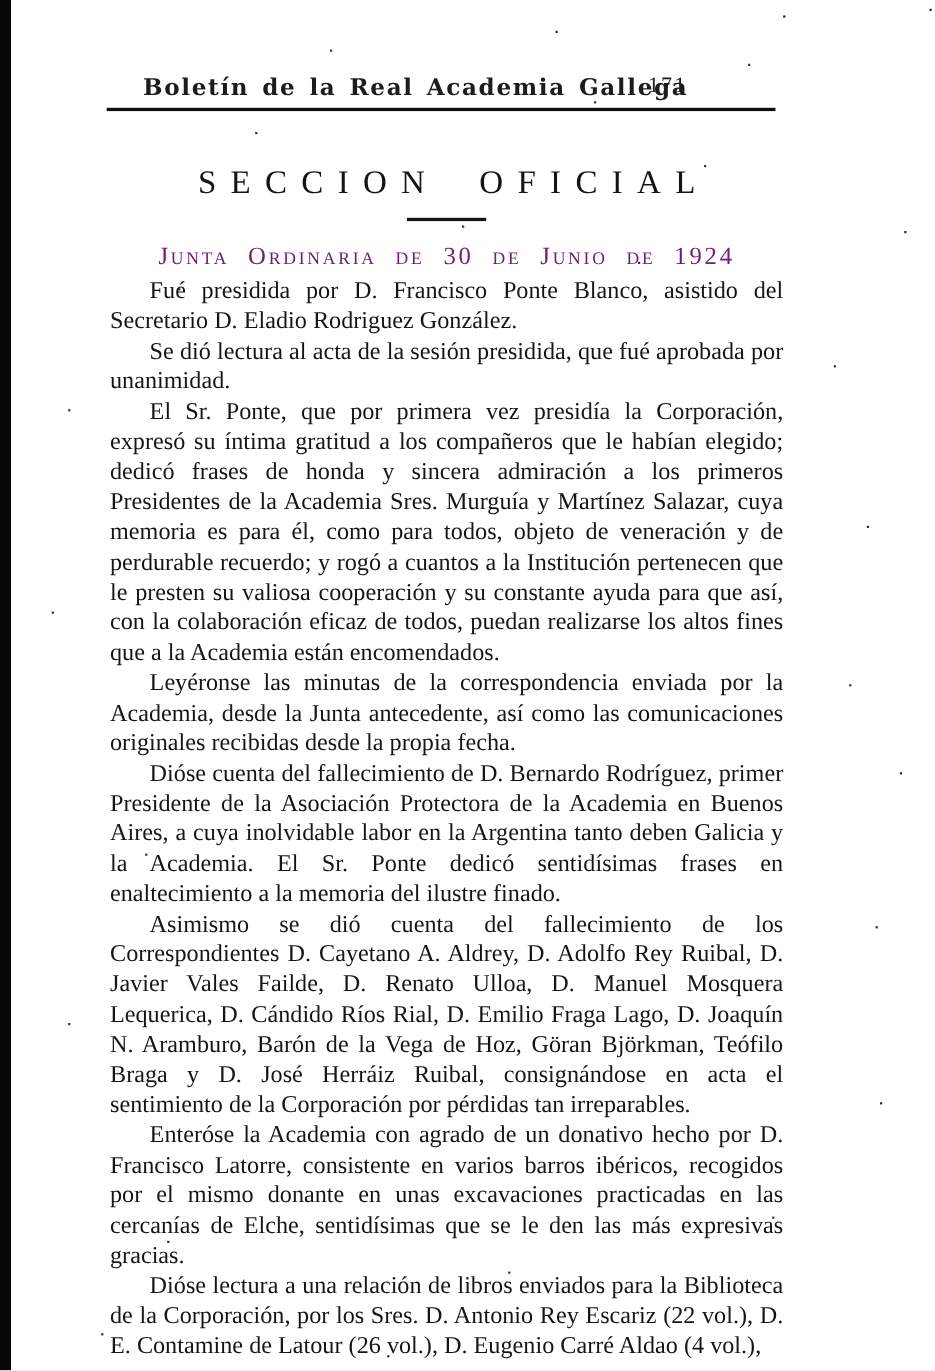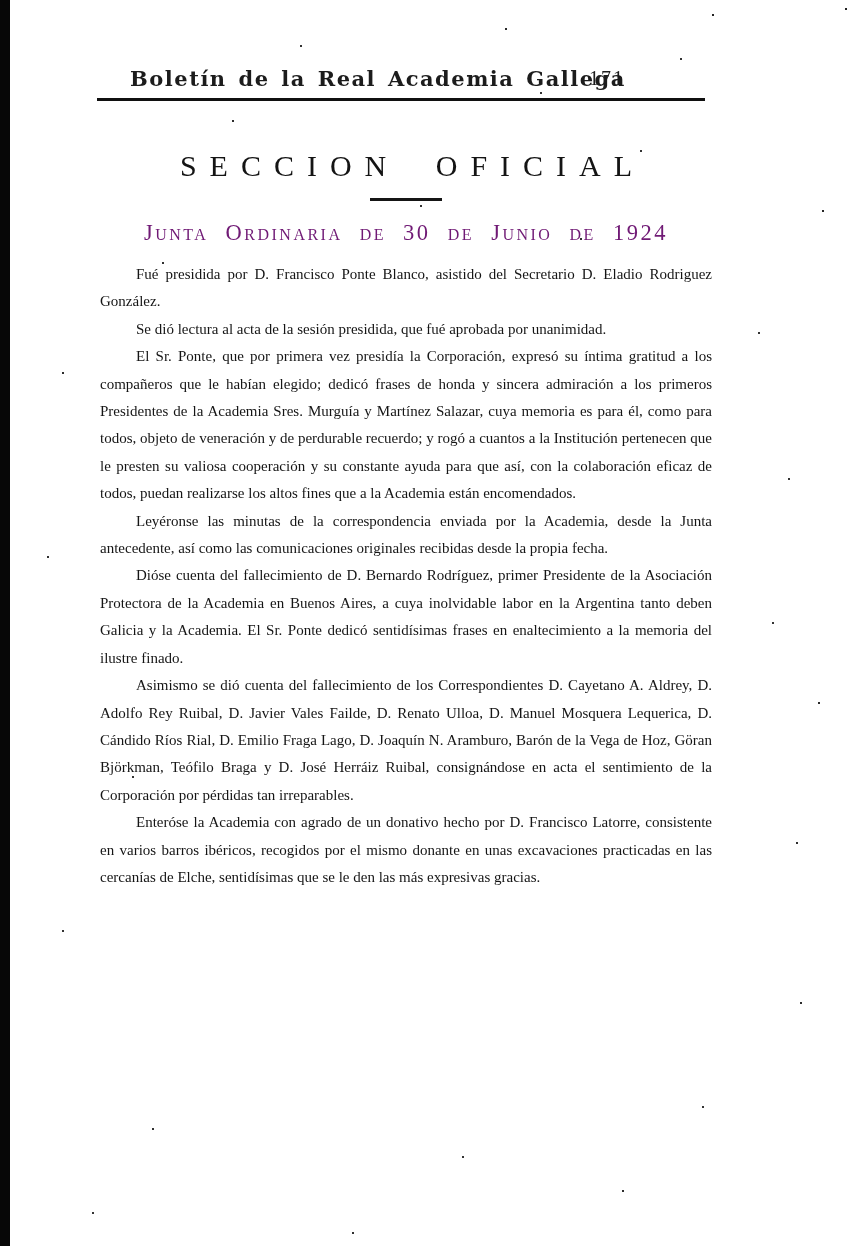--- a/index.html
+++ b/index.html
@@ -101,22 +101,22 @@
     text-align: center;
     font-family: "Liberation Serif", serif;
     font-variant: small-caps;
     font-weight: 400;
     font-size: 22.5px;
     letter-spacing: 2.5px;
     word-spacing: 9px;
     color: #701a75;
   }
   .body-text {
-    margin-top: 15px;
-    font-size: 15px;
+    margin-top: 4px;
+    font-size: 22px;
     line-height: 27.4px;
     text-align: justify;
     color: #151515;
   }
   .body-text p {
     margin: 0;
     text-indent: 36px;
   }
 </style>
 </head>
@@ -142,16 +142,17 @@
     <h2 class="meeting-heading">Junta Ordinaria de 30 de Junio de 1924</h2>
 
     <div class="body-text">
       <p>Fué presidida por D. Francisco Ponte Blanco, asistido del Secretario D. Eladio Rodriguez González.</p>
       <p>Se dió lectura al acta de la sesión presidida, que fué aprobada por unanimidad.</p>
       <p>El Sr. Ponte, que por primera vez presidía la Corporación, expresó su íntima gratitud a los compañeros que le habían elegido; dedicó frases de honda y sincera admiración a los primeros Presidentes de la Academia Sres. Murguía y Martínez Salazar, cuya memoria es para él, como para todos, objeto de veneración y de perdurable recuerdo; y rogó a cuantos a la Institución pertenecen que le presten su valiosa cooperación y su constante ayuda para que así, con la colaboración eficaz de todos, puedan realizarse los altos fines que a la Academia están encomendados.</p>
       <p>Leyéronse las minutas de la correspondencia enviada por la Academia, desde la Junta antecedente, así como las comunicaciones originales recibidas desde la propia fecha.</p>
       <p>Dióse cuenta del fallecimiento de D. Bernardo Rodríguez, primer Presidente de la Asociación Protectora de la Academia en Buenos Aires, a cuya inolvidable labor en la Argentina tanto deben Galicia y la Academia. El Sr. Ponte dedicó sentidísimas frases en enaltecimiento a la memoria del ilustre finado.</p>
       <p>Asimismo se dió cuenta del fallecimiento de los Correspondientes D. Cayetano A. Aldrey, D. Adolfo Rey Ruibal, D. Javier Vales Failde, D. Renato Ulloa, D. Manuel Mosquera Lequerica, D. Cándido Ríos Rial, D. Emilio Fraga Lago, D. Joaquín N. Aramburo, Barón de la Vega de Hoz, Göran Björkman, Teófilo Braga y D. José Herráiz Ruibal, consignándose en acta el sentimiento de la Corporación por pérdidas tan irreparables.</p>
       <p>Enteróse la Academia con agrado de un donativo hecho por D. Francisco Latorre, consistente en varios barros ibéricos, recogidos por el mismo donante en unas excavaciones practicadas en las cercanías de Elche, sentidísimas que se le den las más expresivas gracias.</p>
+      <p>Dióse lectura a una relación de libros enviados para la Biblioteca de la Corporación, por los Sres. D. Antonio Rey Escariz (22 vol.), D. E. Contamine de Latour (26 vol.), D. Eugenio Carré Aldao (4 vol.),</p>
     </div>
 
   </div>
 </div>
 
 </body></html>

